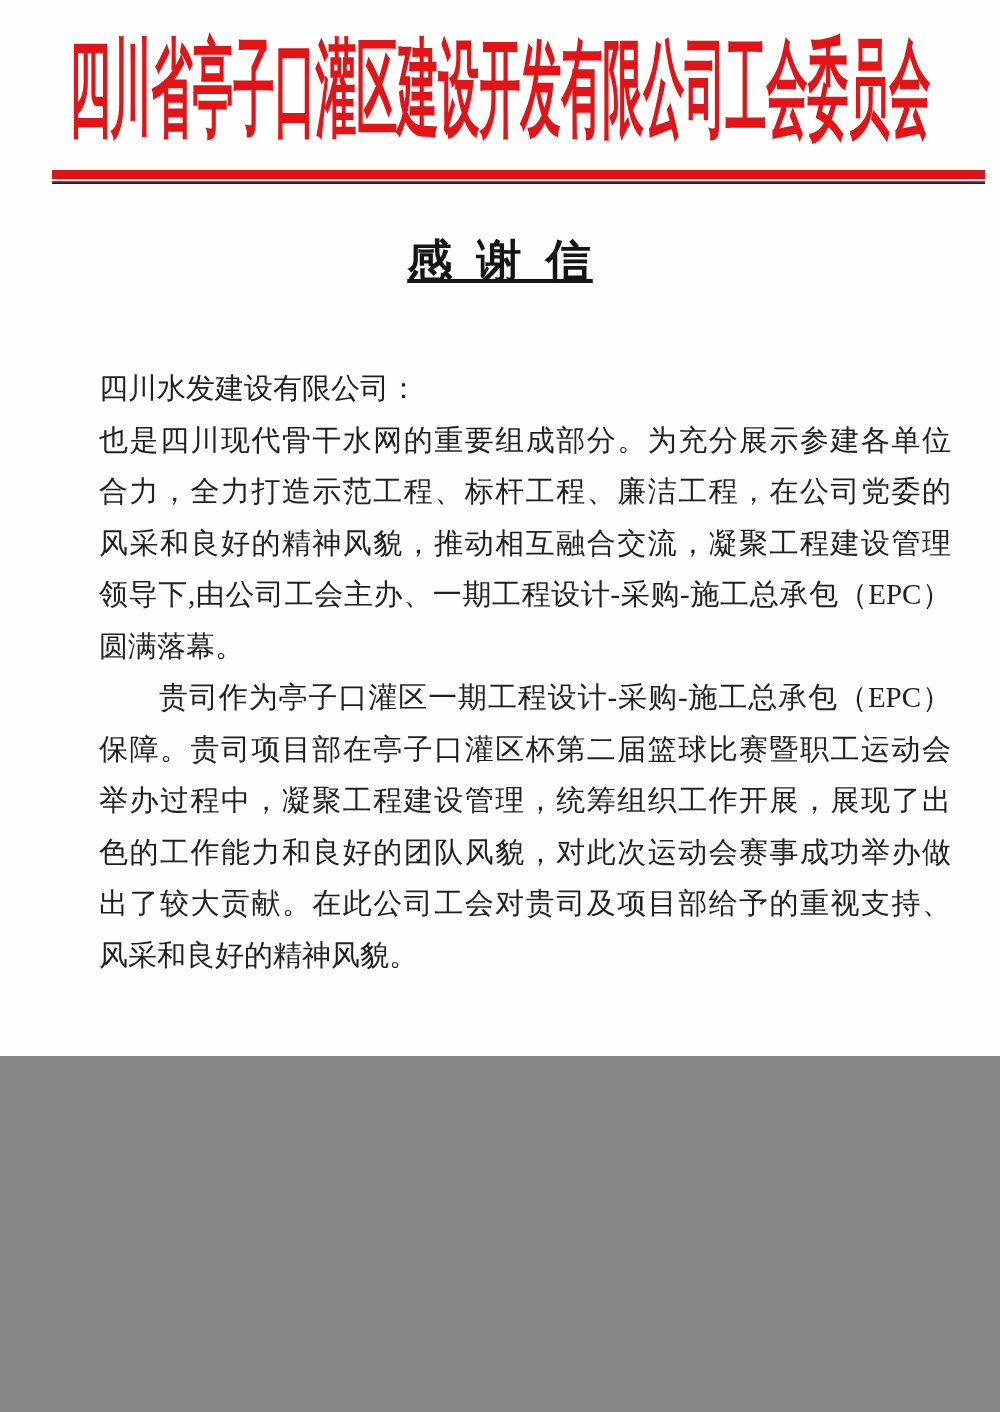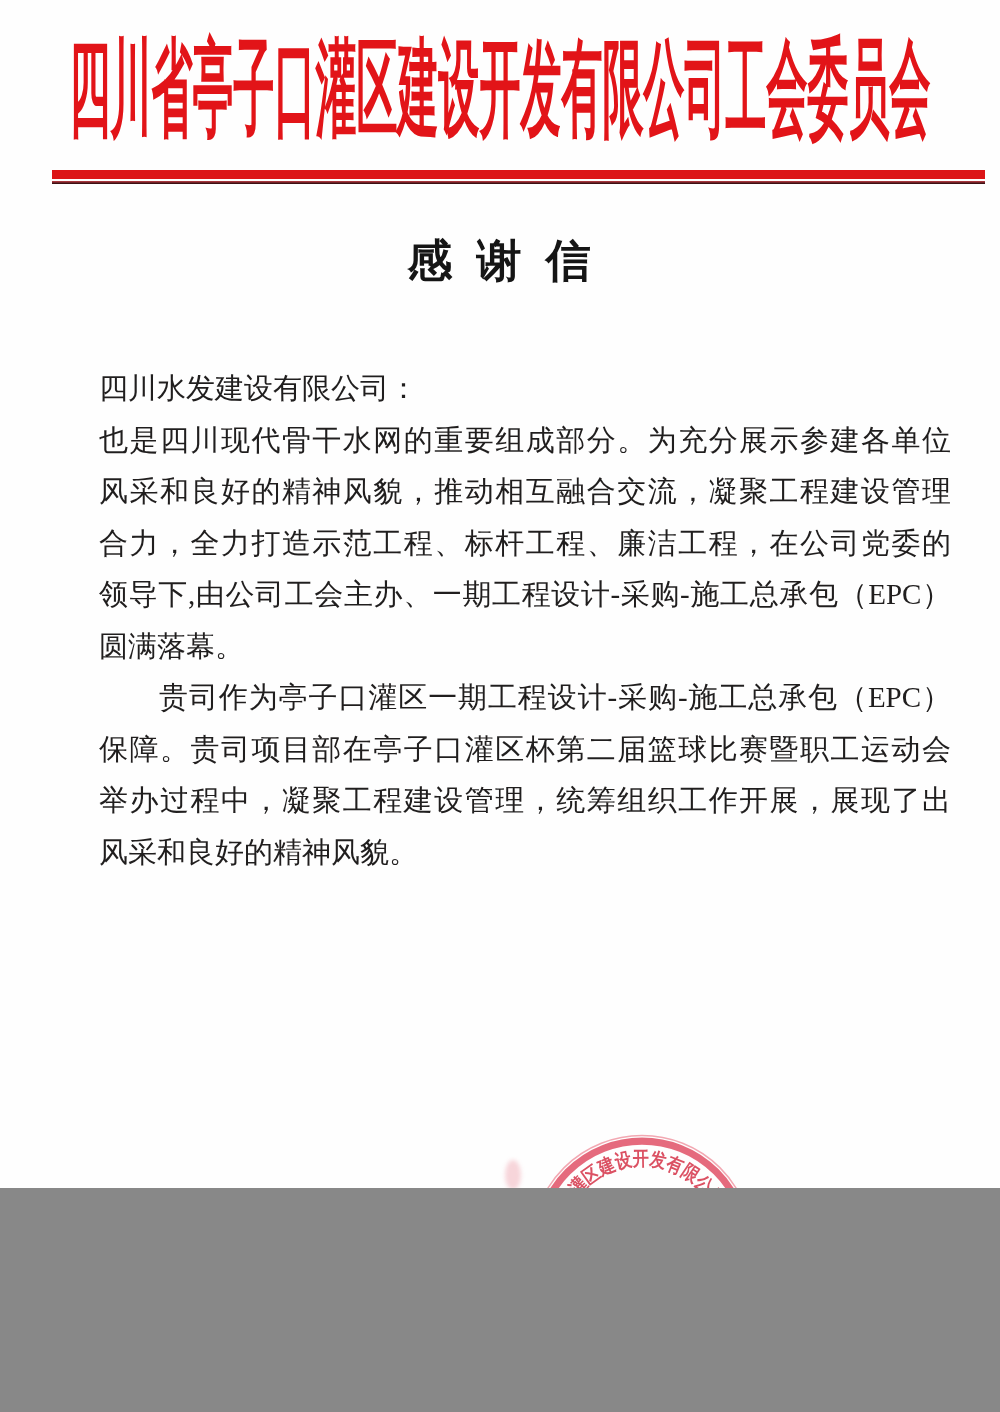--- a/index.html
+++ b/index.html
@@ -1,19 +1,19 @@
 <!DOCTYPE html>
 <html><head>
 <meta charset="utf-8">
 <style>
   html,body { margin:0; padding:0; background:#888; }
   .page {
     position: relative;
     width: 1000px;
-    height: 1188px;
+    height: 1056px;
     margin: 0 auto;
     background: #fefefe;
     overflow: hidden;
     font-family: "Liberation Serif", "DejaVu Serif", serif;
     color: #1e1c1c;
   }
 
   
   .letterhead {
     position: absolute;
@@ -40,20 +40,21 @@
   .doc-title {
     position: absolute;
     top: 231px; left: 0;
     width: 1000px;
     text-align: center;
     font-size: 45px;
     font-weight: bold;
     color: #151515;
     word-spacing: 9px;
     letter-spacing: 2px;
+    text-decoration: underline;
   }
 
   
   .body-block {
     position: absolute;
     top: 363px; left: 75px;
     width: 852px;
     font-size: 29px;
     color: #201e1e;
     margin-left: 24px;
@@ -117,27 +118,29 @@
     <div class="thick"></div>
     <div class="gap"></div>
     <div class="thin"></div>
   </div>
 
   <div class="doc-title">感 谢 信</div>
 
   <div class="body-block">
     <div class="bline no-just">四川水发建设有限公司：</div>
     <div class="bline">也是四川现代骨干水网的重要组成部分。为充分展示参建各单位</div>
+    <div class="bline">合力，全力打造示范工程、标杆工程、廉洁工程，在公司党委的</div>
     <div class="bline">风采和良好的精神风貌，推动相互融合交流，凝聚工程建设管理</div>
-    <div class="bline">合力，全力打造示范工程、标杆工程、廉洁工程，在公司党委的</div>
     <div class="bline">领导下,由公司工会主办、一期工程设计-采购-施工总承包（EPC）</div>
     <div class="bline no-just">圆满落幕。</div>
     <div class="bline indent">贵司作为亭子口灌区一期工程设计-采购-施工总承包（EPC）</div>
     <div class="bline">保障。贵司项目部在亭子口灌区杯第二届篮球比赛暨职工运动会</div>
     <div class="bline">举办过程中，凝聚工程建设管理，统筹组织工作开展，展现了出</div>
+    <div class="bline">色的工作能力和良好的团队风貌，对此次运动会赛事成功举办做</div>
+    <div class="bline">出了较大贡献。在此公司工会对贵司及项目部给予的重视支持、</div>
     <div class="bline no-just">风采和良好的精神风貌。</div>
   </div>
 
   <div class="signature">四川省亭子口灌区建设开发有限公司工会委员会</div>
   <div class="date-line">2024 年 11 月 15 日</div>
 
   <div class="smudge a"></div>
   <div class="smudge b"></div>
 
   <div class="seal">

